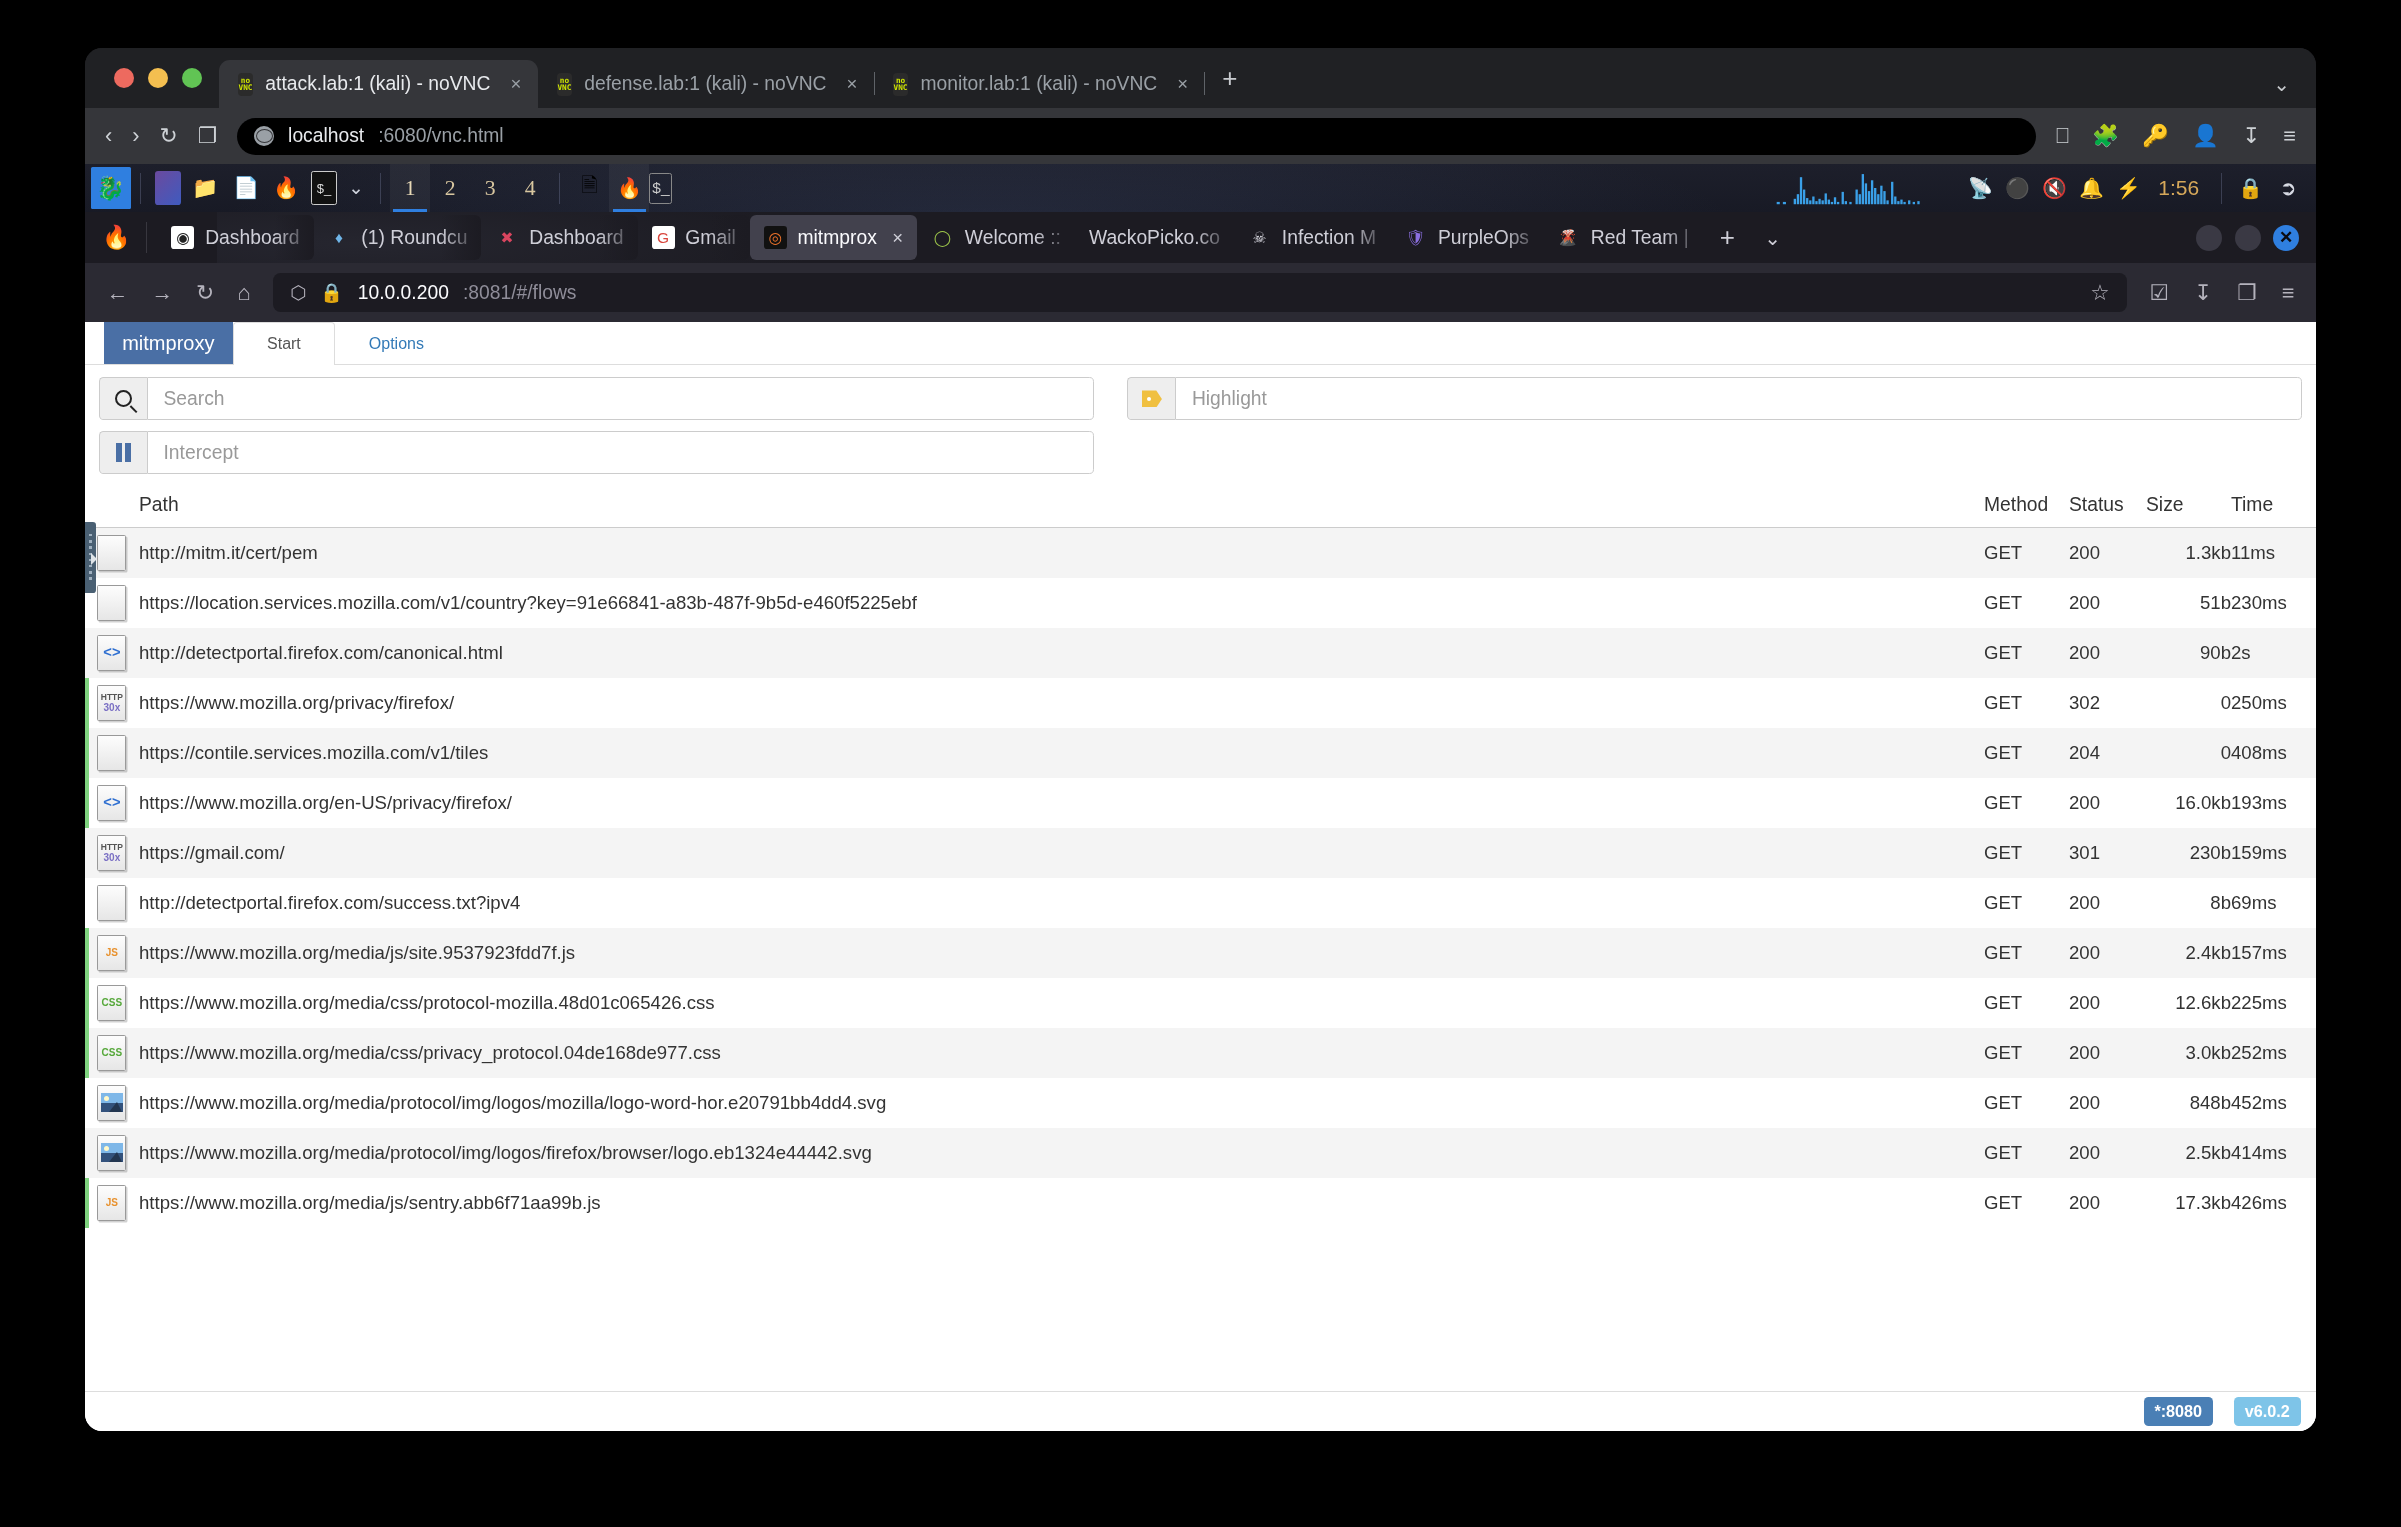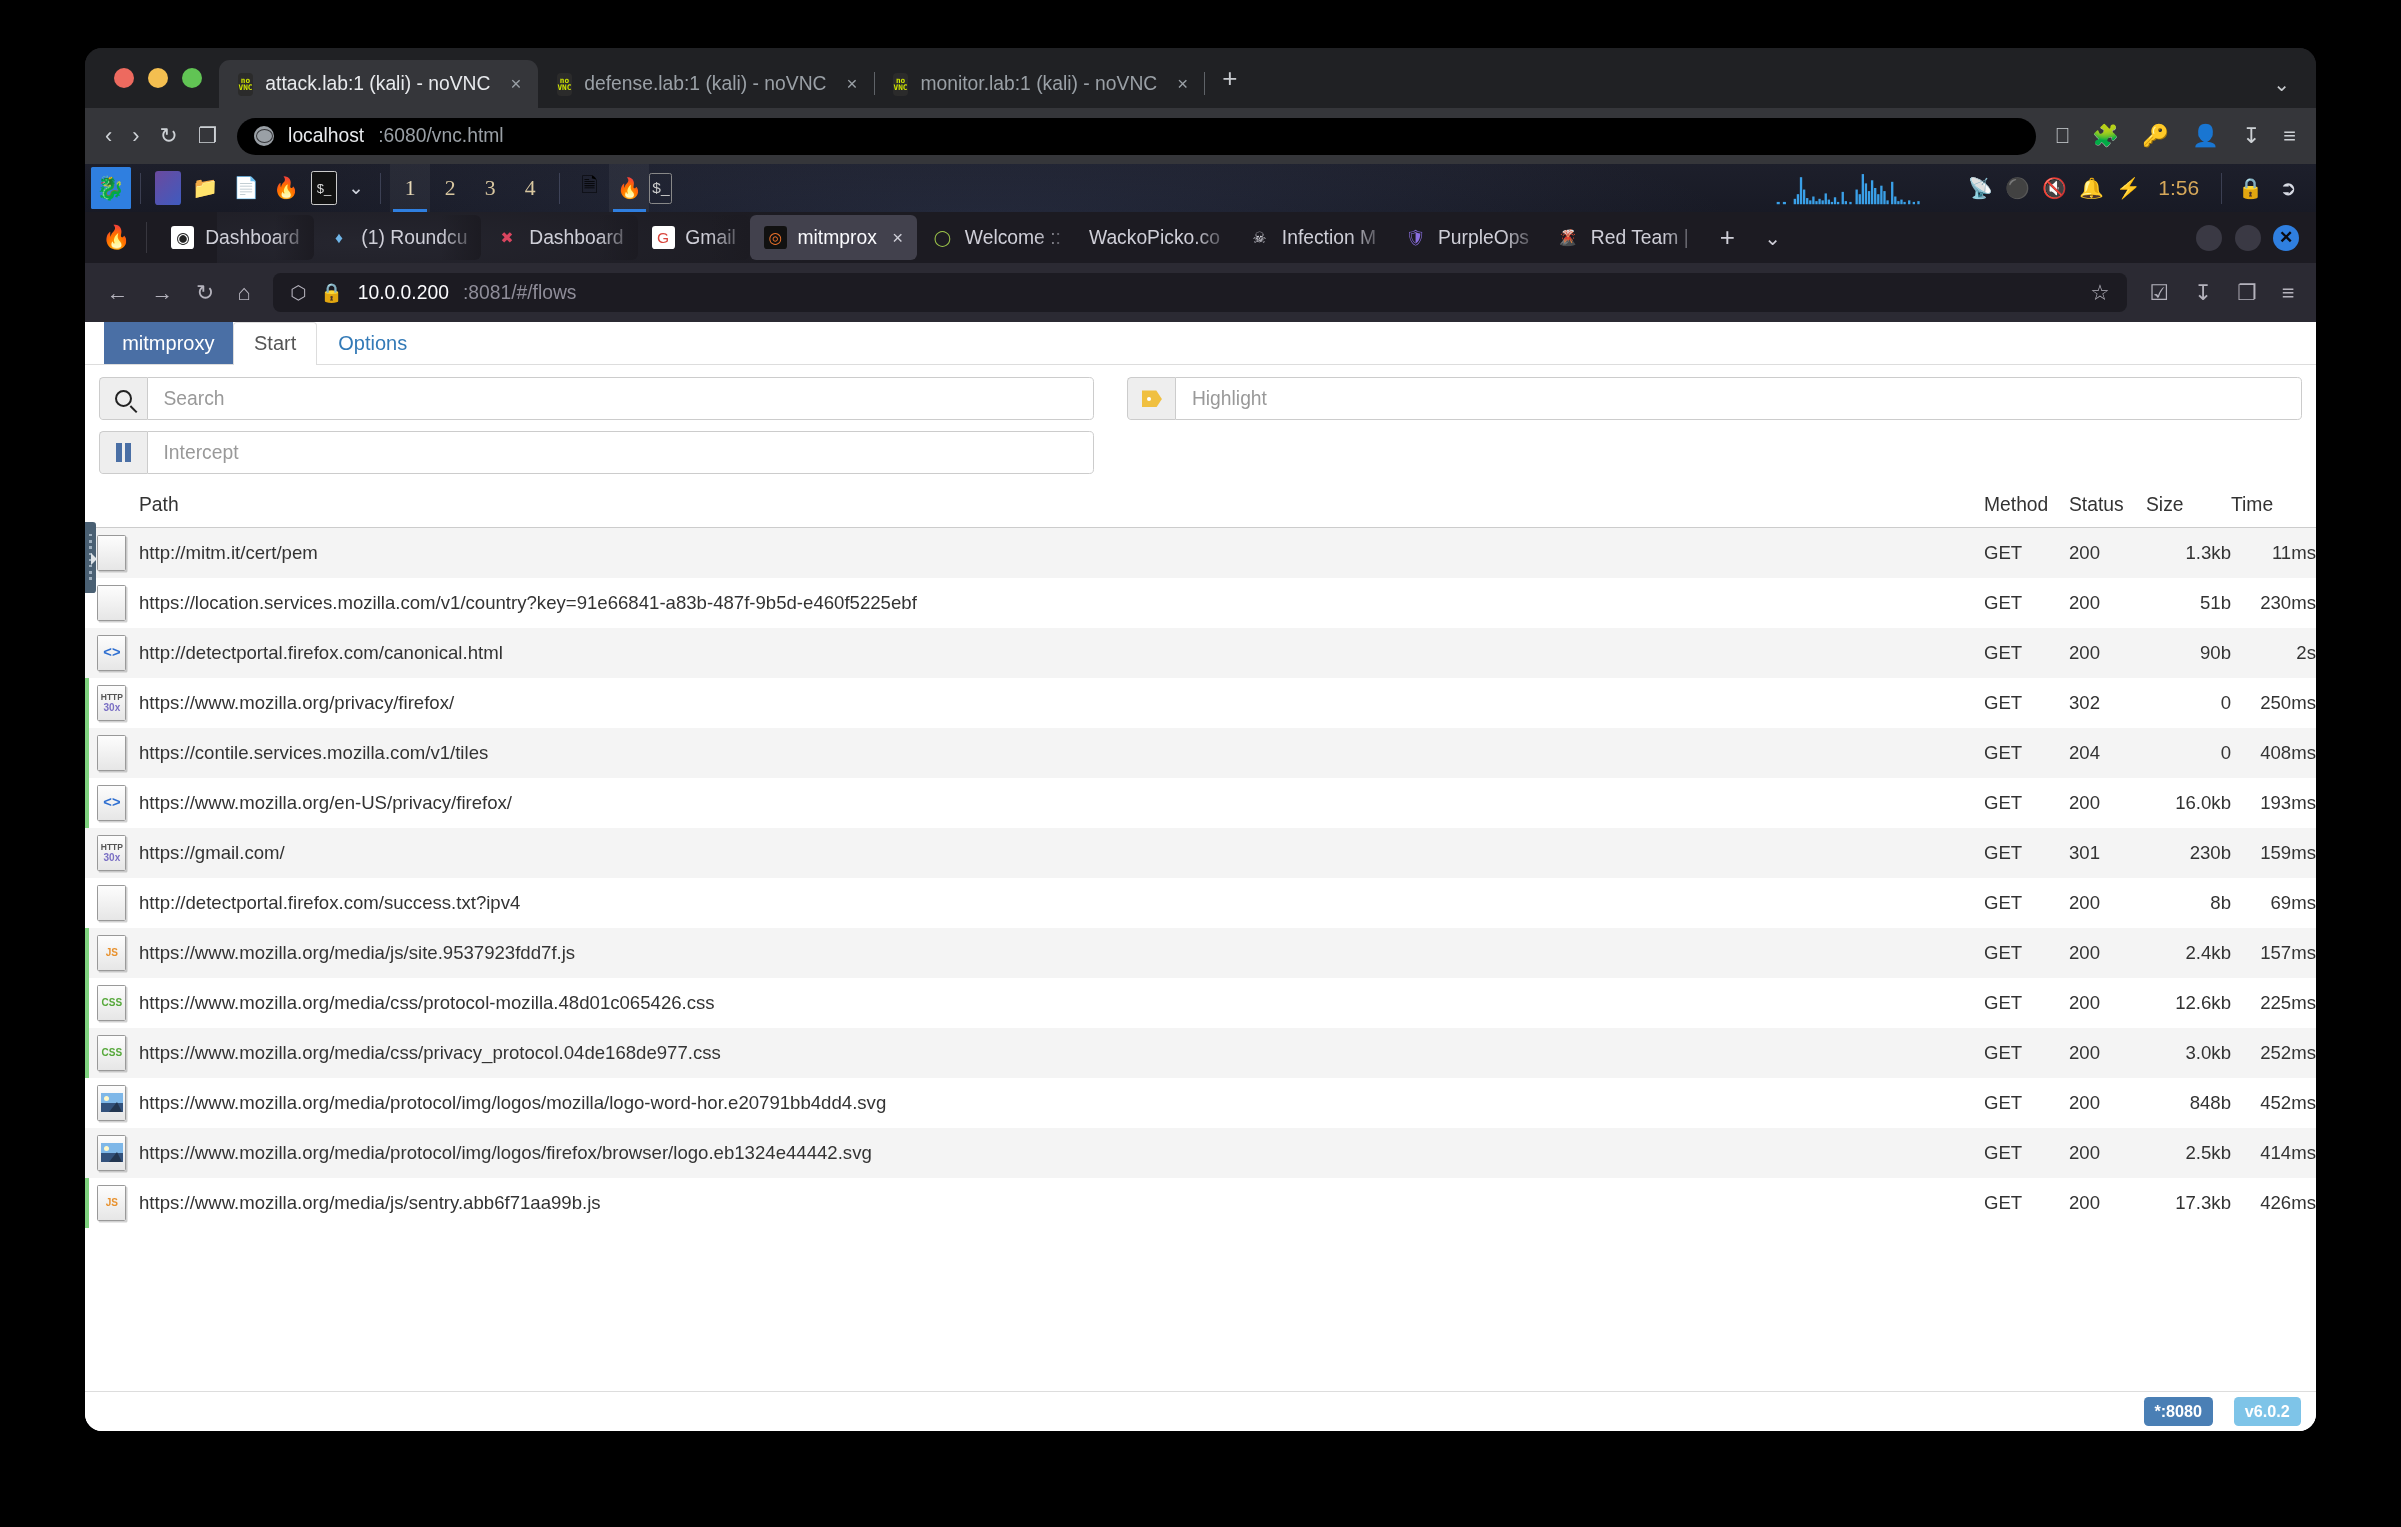--- a/index.html
+++ b/index.html
@@ -227,22 +227,22 @@
   .mitm-nav {
     height: 43px; background:#fff;
     border-bottom: 0.8px solid #ddd;
     display:flex; align-items:stretch; padding-left: 18.6px;
   }
   .mitm-brand {
     background:#4a6fa5; color:#fff; font-size:20px;
     display:flex;align-items:center; padding:0 18.6px;
   }
   .mitm-tab {
-    font-size:20px; color:#337ab7; display:flex; align-items:center;
-    padding: 0 20px; border: 0.8px solid transparent; border-bottom:none;
+    font-size:16px; color:#337ab7; display:flex; align-items:center;
+    padding: 0 33px; border: 0.8px solid transparent; border-bottom:none;
     margin-bottom:-0.8px;
   }
   .mitm-tab.active {
     color:#555; background:#fff;
     border-color:#ddd; border-radius:3.9px 3.9px 0 0;
   }
   .mitm-filters { padding: 12.4px 14px 0 14px; }
   .f-row { display:flex; gap:33px; margin-bottom: 10.8px; }
   .f-group { display:flex; flex:1; height: 43px; }
   .f-group.wide { flex: 1.18; }
@@ -297,21 +297,21 @@
   .col-method { width: 85px; }
   .col-status { width: 77px; }
   .col-size  { width: 85px; }
   .col-time  { width: 85px; }
   th.col-ico { padding-left: 0; }
   th.col-path { padding-left: 6.2px; }
   td.c-path { padding-left: 6.2px; }
   td.c-method, th.col-method { text-align:left; padding-left: 4.6px;}
   td.c-status, th.col-status { text-align:left; padding-left: 3.1px;}
   td.c-size, th.col-size { text-align:right; padding-right: 6.2px;}
-  td.c-time, th.col-time { text-align:right; padding-right: 20px;}
+  td.c-time, th.col-time { text-align:left; padding-right: 20px;}
   th.col-size, th.col-time { padding-right: 6.2px; }
   th.col-time { padding-right: 20px; }
   .st-2xx { color:#4c9a4c; }
   .st-3xx { color:#b0dcf5; }
   .ficon {
     width: 29px; height: 36px; margin-left: 12.4px;
     background: linear-gradient(180deg,#fdfdfd,#e6e6e6);
     border:0.8px solid #999; border-radius:1.5px;
     box-shadow: 1.5px 1.5px 0 rgba(0,0,0,.18);
     display:flex; flex-direction:column; align-items:center; justify-content:center;

